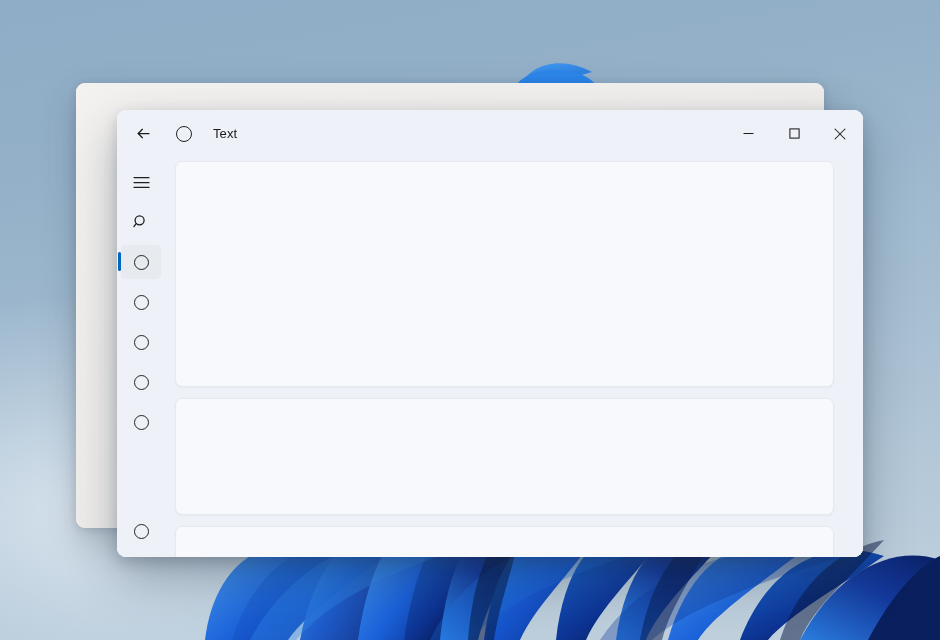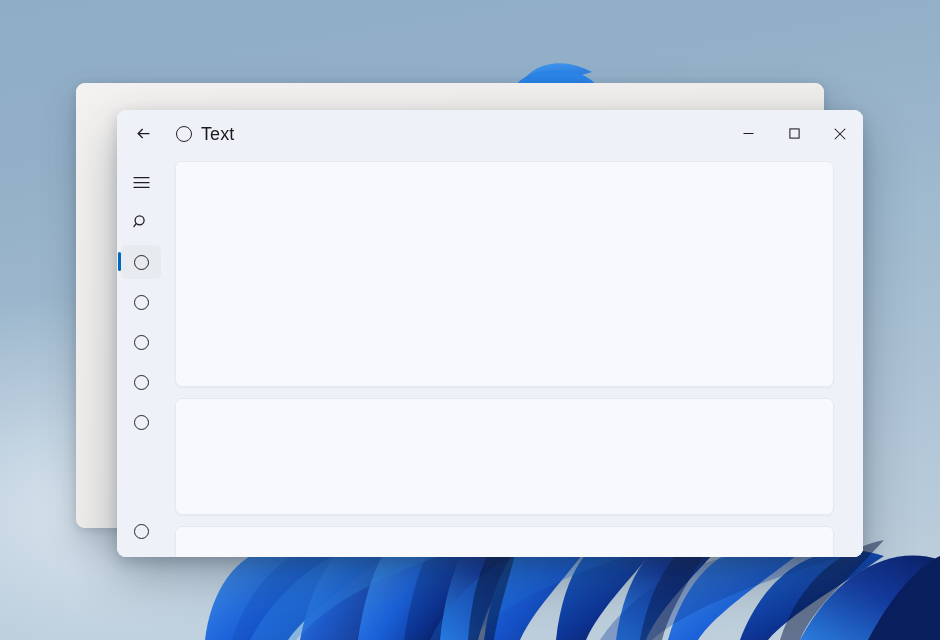--- a/index.html
+++ b/index.html
@@ -87,21 +87,22 @@
     border-radius: 5px;
     cursor: pointer;
     flex: none;
   }
 
   #back-button { margin-left: 9px; }
 
   #title-circle-icon { margin-left: 7px; }
 
   #window-title {
-    font-size: 18px;
+    margin-left: 12px;
+    font-size: 13px;
     color: #1b1b1b;
     letter-spacing: .1px;
     line-height: 1;
   }
 
   #caption-buttons {
     margin-left: auto;
     display: flex;
     height: 47px;
     align-items: stretch;

